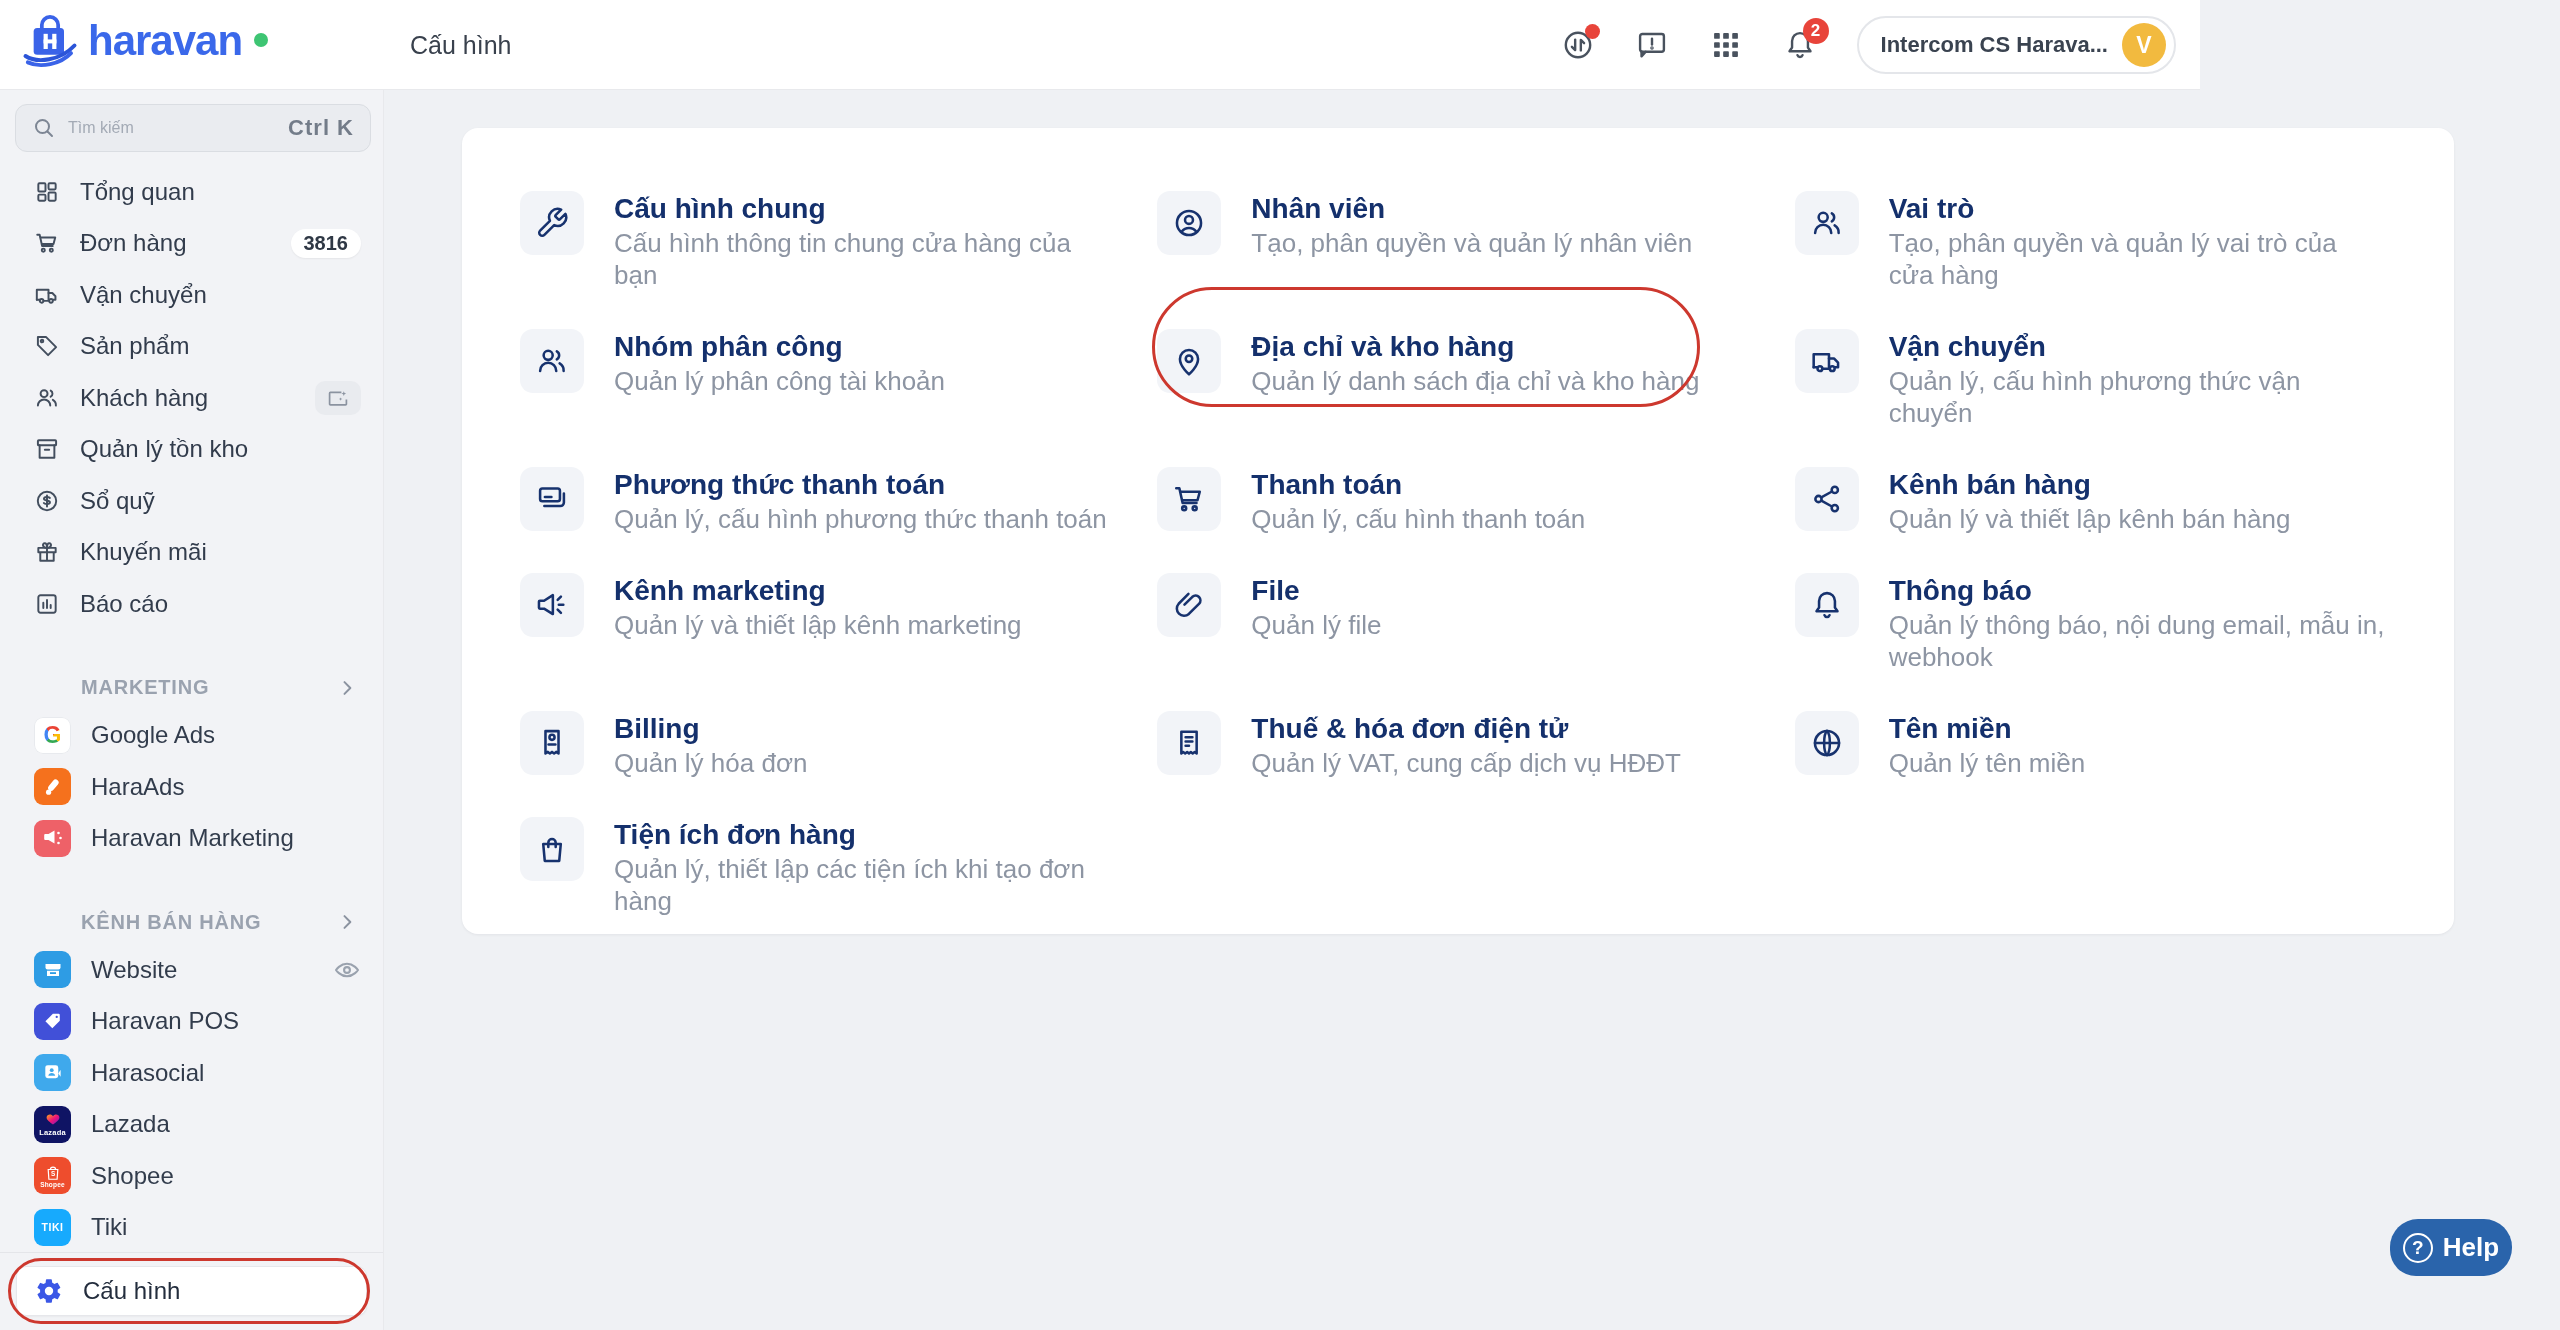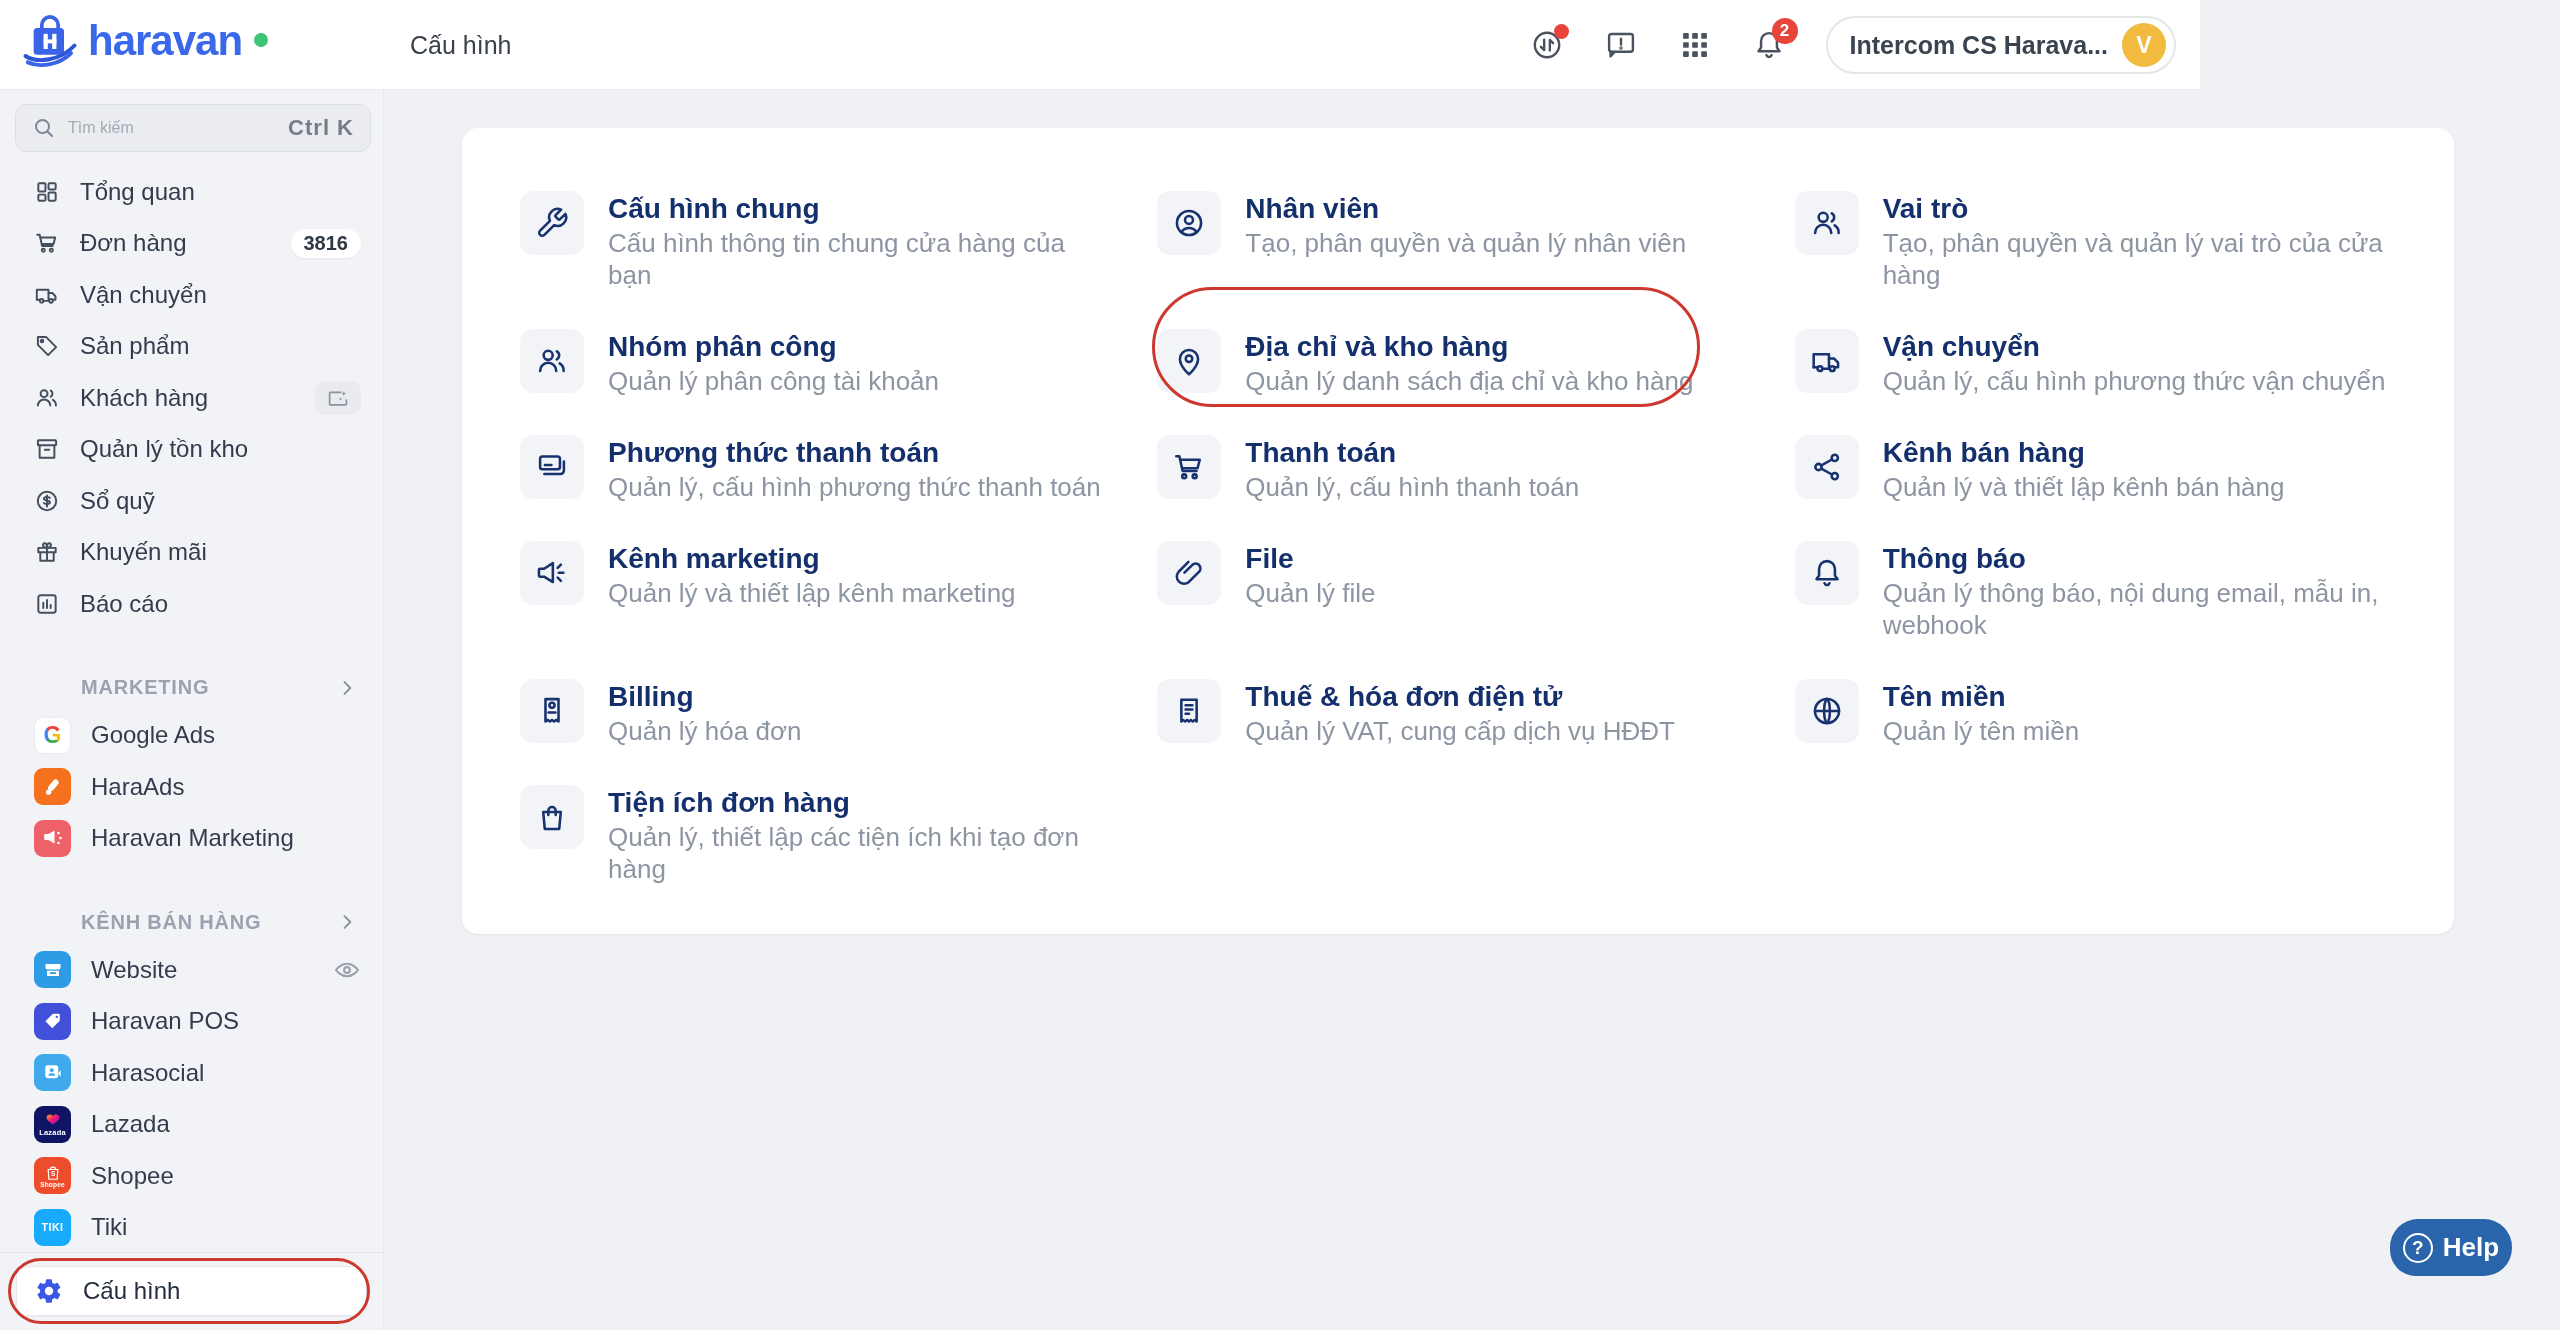--- a/index.html
+++ b/index.html
@@ -11,21 +11,21 @@
   .logo-wrap { position:absolute; left:22px; top:14px; display:flex; align-items:center; gap:10px; }
   .logo-text { font-size:42px; font-weight:700; color:#3a68ea; letter-spacing:-1px; line-height:1; padding-bottom:6px; }
   .logo-dot { width:14px; height:14px; border-radius:50%; background:#3ec573; margin-left:2px; margin-top:-8px; }
   .breadcrumb { position:absolute; left:410px; top:0; height:90px; display:flex; align-items:center; font-size:25px; color:#39414d; }
   .top-actions { position:absolute; right:24px; top:0; height:90px; display:flex; align-items:center; gap:40px; }
   .tico { position:relative; width:34px; height:34px; color:#49525e; cursor:pointer; }
   .tico svg { width:34px; height:34px; display:block; }
   .red-dot { position:absolute; top:-4px; right:-5px; width:15px; height:15px; border-radius:50%; background:#e8443a; }
   .bell-badge { position:absolute; top:-10px; right:-12px; min-width:26px; height:26px; border-radius:13px; background:#e8443a; color:#fff; font-size:17px; font-weight:700; display:flex; align-items:center; justify-content:center; padding:0 4px; }
   .account-pill { display:flex; align-items:center; gap:14px; height:58px; border:2px solid #e4e6ea; border-radius:30px; padding:0 8px 0 22px; cursor:pointer; background:#fff; }
-  .account-label { font-size:25px; font-weight:700; color:#3a4350; }
+  .account-label { font-size:22px; font-weight:700; color:#3a4350; }
   .avatar { width:44px; height:44px; border-radius:50%; background:#f2ba3f; color:#fff; font-size:23px; font-weight:700; display:flex; align-items:center; justify-content:center; }
 
   
   .sidebar { position:absolute; top:90px; left:0; width:384px; bottom:0; background:#f2f3f6; border-right:1px solid #e8e9ec; }
   .search-box { position:absolute; left:15px; top:14px; width:356px; height:48px; background:#eaecf0; border:1px solid #dadde2; border-radius:12px; display:flex; align-items:center; padding:0 16px; gap:12px; }
   .search-box svg { width:24px; height:24px; color:#7d8694; flex:none; }
   .search-input { flex:1; border:none; outline:none; background:transparent; font-size:16px; color:#a16207; font-family:inherit; min-width:0; }
   .search-input::placeholder { color:#a3aab5; }
   .shortcut { font-size:22px; font-weight:700; color:#737c89; letter-spacing:1px; white-space:nowrap; }
   .nav { position:absolute; top:76px; left:0; right:0; }
@@ -46,21 +46,21 @@
   .tiny-brand { font-size:7.5px; font-weight:700; color:#fff; line-height:1; margin-top:1px; letter-spacing:.2px; }
   .tiki-text { font-size:10.5px; font-weight:800; color:#fff; letter-spacing:.5px; }
   .sidebar-footer { position:absolute; left:0; right:0; bottom:0; height:78px; border-top:1px solid #e4e5e9; background:#f2f3f6; }
   .footer-item { position:absolute; left:16px; right:16px; top:13px; height:50px; background:#ffffff; border:1px solid #e6e7eb; border-radius:10px; display:flex; align-items:center; padding:0 18px; gap:20px; cursor:pointer; box-shadow:0 1px 2px rgba(0,0,0,.04); }
   .gear-blue { width:28px; height:28px; color:#3b57e6; }
   .footer-label { font-size:24px; color:#232d3d; font-weight:400; }
 
   
   .main-card { position:absolute; left:462px; top:128px; width:1992px; height:806px; background:#ffffff; border-radius:16px; box-shadow:0 1px 3px rgba(16,24,40,.06); padding:63px 66px 0 58px; }
   .grid { display:grid; grid-template-columns:repeat(3,1fr); column-gap:44px; row-gap:38px; align-items:start; }
-  .card { display:flex; align-items:flex-start; gap:24px; cursor:pointer; }
+  .card { display:flex; align-items:flex-start; gap:30px; cursor:pointer; }
   .ctile { width:64px; height:64px; border-radius:13px; background:#f2f4f8; color:#17326e; display:flex; align-items:center; justify-content:center; flex:none; }
   .ctile svg { width:34px; height:34px; }
   .ctext h3 { font-size:28px; line-height:36px; font-weight:700; color:#14306c; }
   .ctext p { font-size:26px; line-height:32px; color:#8d95a3; }
 
   
   .annot { position:absolute; border:3px solid #cd382e; pointer-events:none; z-index:9; }
   .annot-card { left:1152px; top:287px; width:548px; height:120px; border-radius:62px; }
   .annot-side { left:8px; top:1258px; width:362px; height:66px; border-radius:34px; }
   .help-btn { position:absolute; left:2390px; top:1219px; width:122px; height:57px; background:#2a64ab; border-radius:28px 28px 28px 26px; display:flex; align-items:center; justify-content:center; gap:10px; cursor:pointer; z-index:8; }

